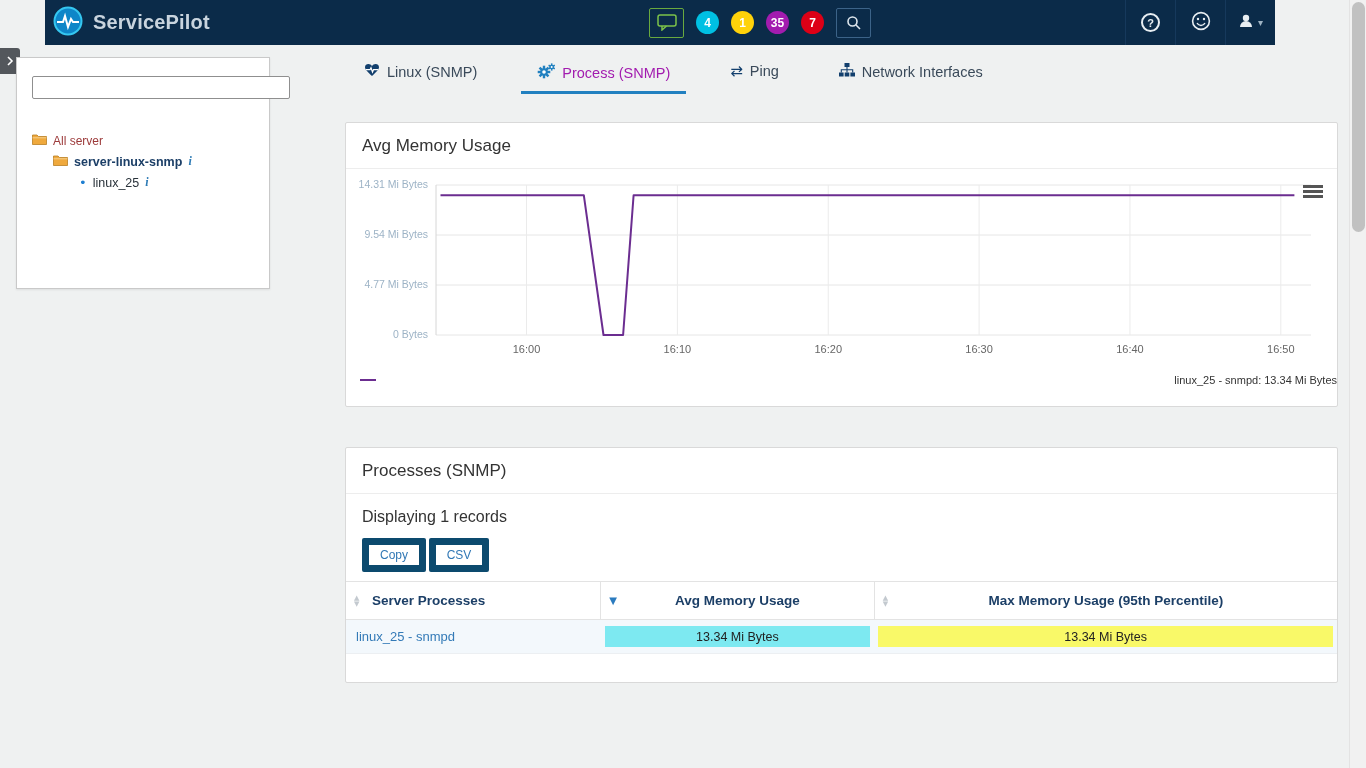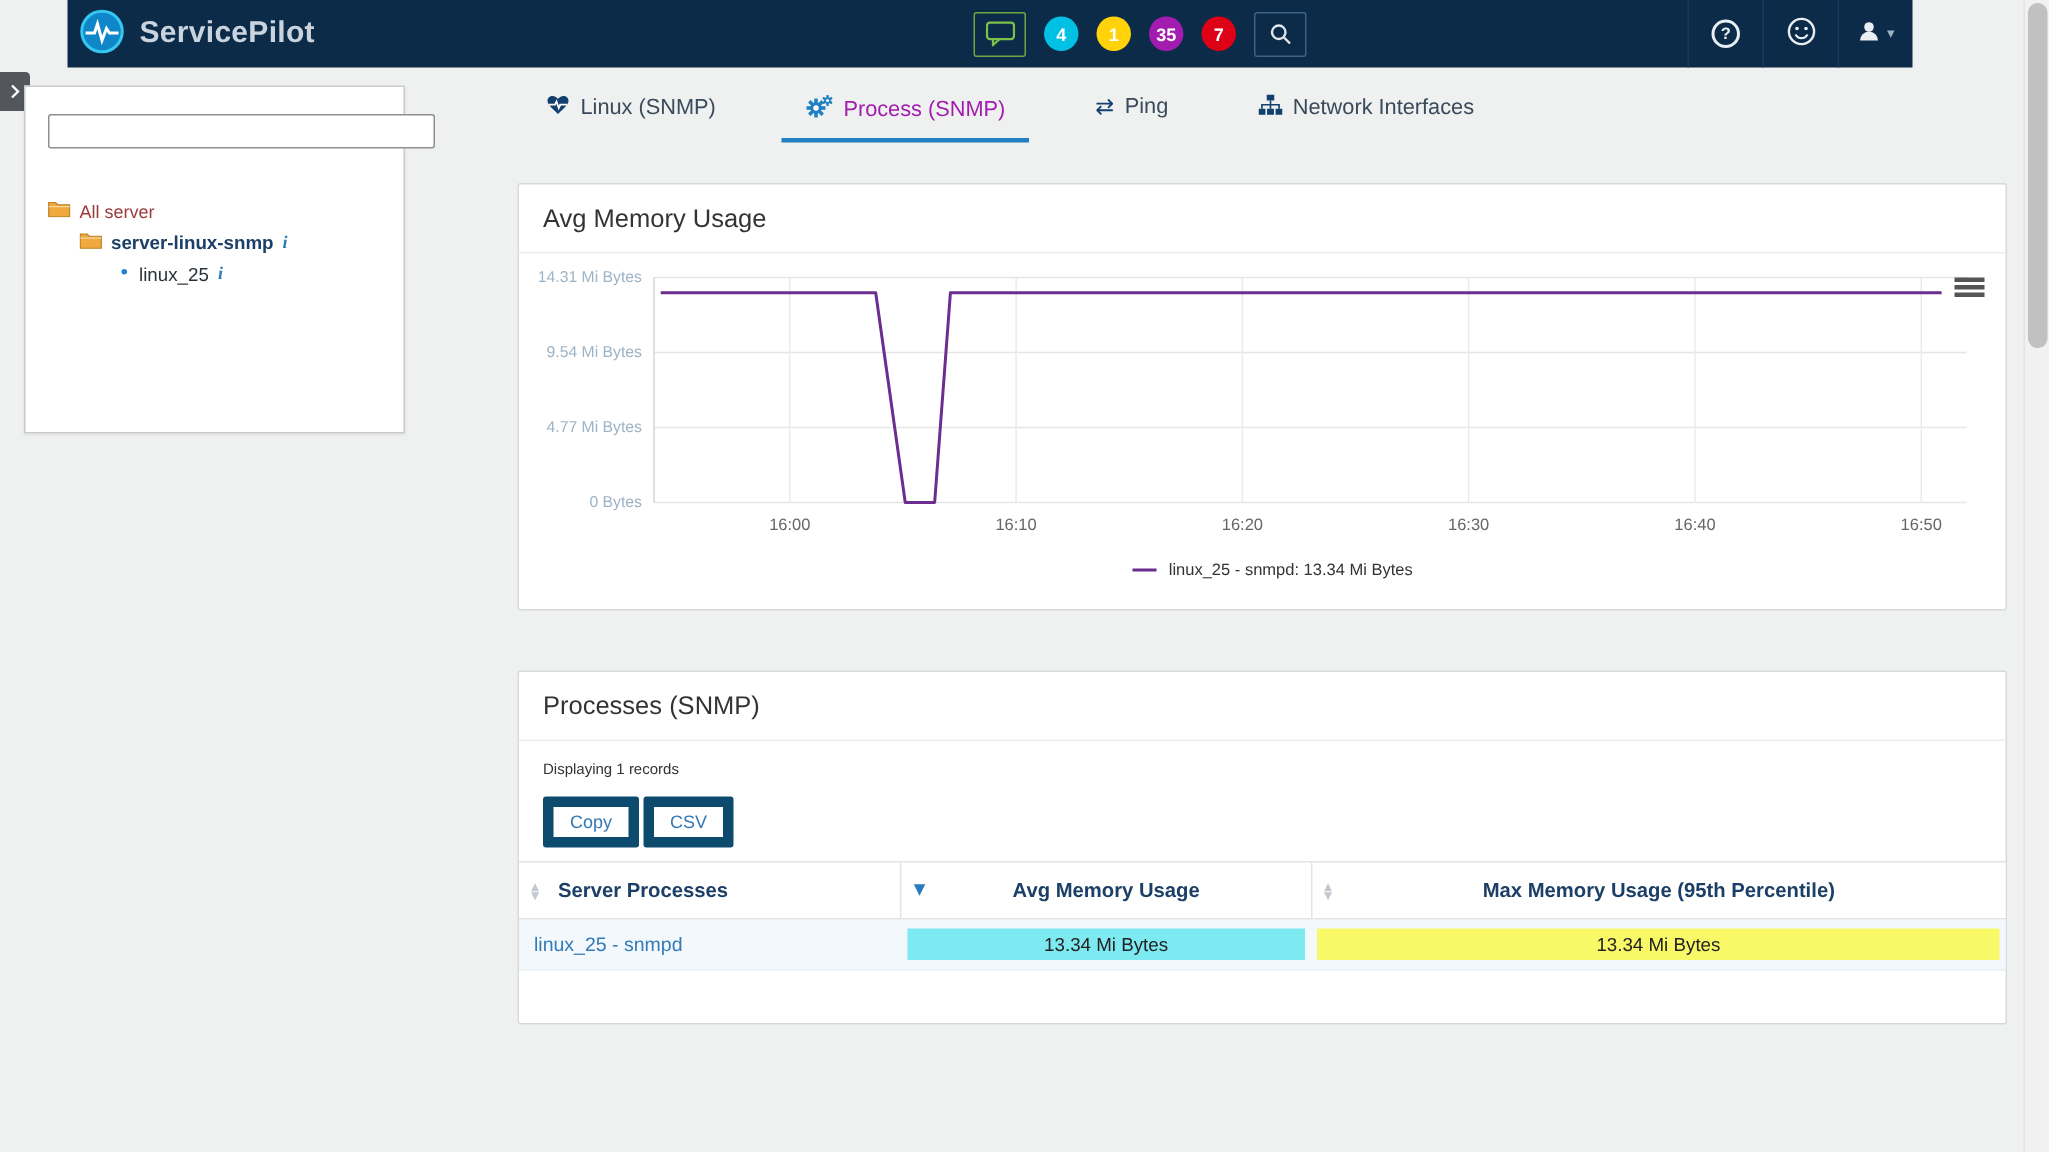--- a/index.html
+++ b/index.html
@@ -87,27 +87,27 @@
   .card-title { font-size:17px; color:#333; padding:13px 16px 12px; border-bottom:1px solid #ededed; }
   #chart-card { left:345px; top:122px; width:993px; height:285px; }
   #proc-card  { left:345px; top:447px; width:993px; height:236px; }
 
   
   #chartsvg { position:absolute; left:8px; top:52px; font-family:"Liberation Sans", sans-serif; }
   .chart-menu { position:absolute; right:14px; top:62px; width:20px; cursor:pointer; }
   .chart-menu div { height:2.5px; background:#555; margin-bottom:2.5px; }
   .chart-legend {
     position:absolute; left:14px; right:0; top:251px;
-    display:flex; align-items:center; justify-content:center; gap:8px;
+    display:flex; align-items:center; justify-content:space-between; gap:8px;
     font-size:11px; color:#333; cursor:pointer;
   }
   .legend-swatch { width:16px; height:2px; }
 
   
-  .records { padding:14px 16px 2px; font-size:10px; color:#333; }
+  .records { padding:14px 16px 2px; font-size:16px; color:#333; }
   .btn-row { padding:10px 16px 9px; }
   .btn {
     display:inline-block; border:7px solid #0c4a6e; color:#3178b5; background:#fff;
     font-size:12px; padding:3px 11px; cursor:pointer; border-radius:2px;
   }
   .btn + .btn { margin-left:-1px; }
   table.proc { width:100%; border-collapse:collapse; font-size:13px; }
   .proc th {
     height:38px; position:relative; color:#1c3f67; font-weight:bold; font-size:13.5px;
     border-top:1px solid #e3e3e3; border-bottom:1px solid #e3e3e3; background:#fff;

